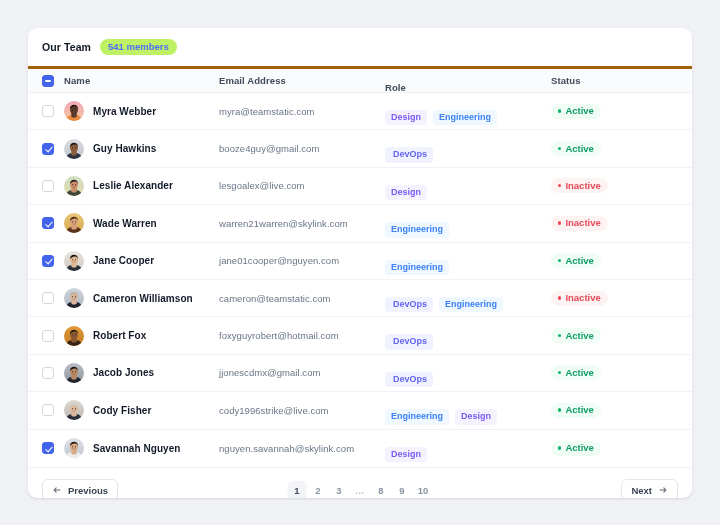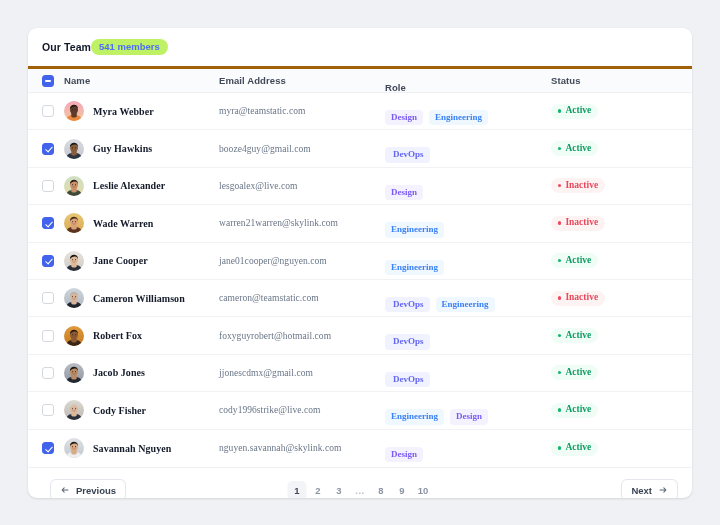--- a/index.html
+++ b/index.html
@@ -17,21 +17,21 @@
     border-radius: 9px;
     box-shadow: 0 1px 3px rgba(16,24,40,.07), 0 1px 2px rgba(16,24,40,.05);
     overflow: hidden;
     display: flex; flex-direction: column;
   }
   
   .card-head {
     height: 38px;
     display: flex; align-items: center;
     padding: 15px 14px;
-    gap: 0;
+    gap: 9px;
     flex: 0 0 auto;
   }
   .card-title {
     font-size: 10.5px; font-weight: 700; color: #111827;
     letter-spacing: .1px;
   }
   .count-badge {
     font-size: 9.5px; font-weight: 600;
     color: #4f6ef7;
     background: #bef264;
@@ -57,21 +57,20 @@
   .col-name  { width: 155px; flex: 0 0 155px; display: flex; align-items: center; }
   .col-mail  { width: 166px; flex: 0 0 166px; display: flex; align-items: center; }
   .col-role  { width: 166px; flex: 0 0 166px; display: flex; align-items: center; gap: 6px; margin-top: 13px; }
   .col-stat  { flex: 1 1 auto; display: flex; align-items: flex-end; }
 
   .row {
     display: flex; align-items: center;
     height: 37.4px;
     padding-left: 14px;
     border-bottom: 1px solid #f1f2f5;
-    font-family: Liberation Serif, serif;
   }
   .row:last-child { border-bottom: none; }
 
   
   .cb {
     width: 12px; height: 12px;
     border-radius: 3px;
     border: 1px solid #d3d7df;
     background: #fff;
     position: relative;
@@ -136,21 +135,20 @@
     padding: 0 14px;
     position: relative;
   }
   .pbtn {
     display: inline-flex; align-items: center; gap: 6px;
     height: 22px; padding: 0 9px;
     border: 1px solid #e3e6ec; border-radius: 6px;
     background: #fff;
     font-size: 9.5px; font-weight: 600; color: #394352;
     box-shadow: 0 1px 2px rgba(16,24,40,.04);
-    margin-left: 8px;
   }
   .pbtn svg { display: block; }
   .pages {
     position: absolute; left: 50%; transform: translateX(-50%);
     display: flex; align-items: center; gap: 2px;
   }
   .pg {
     min-width: 19px; height: 19px;
     display: inline-flex; align-items: center; justify-content: center;
     font-size: 9.5px; font-weight: 600; color: #8b94a3;

